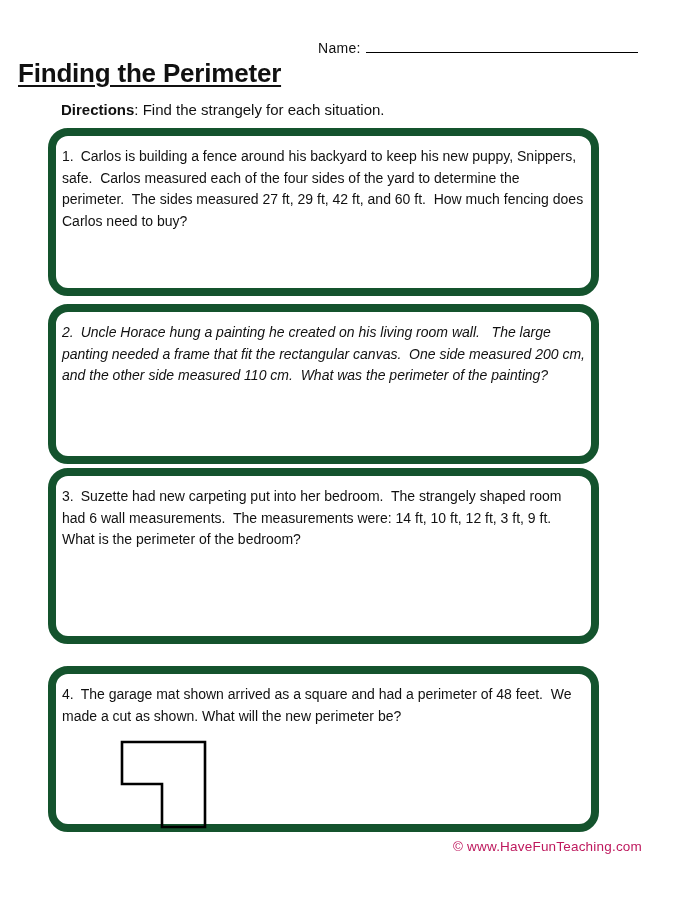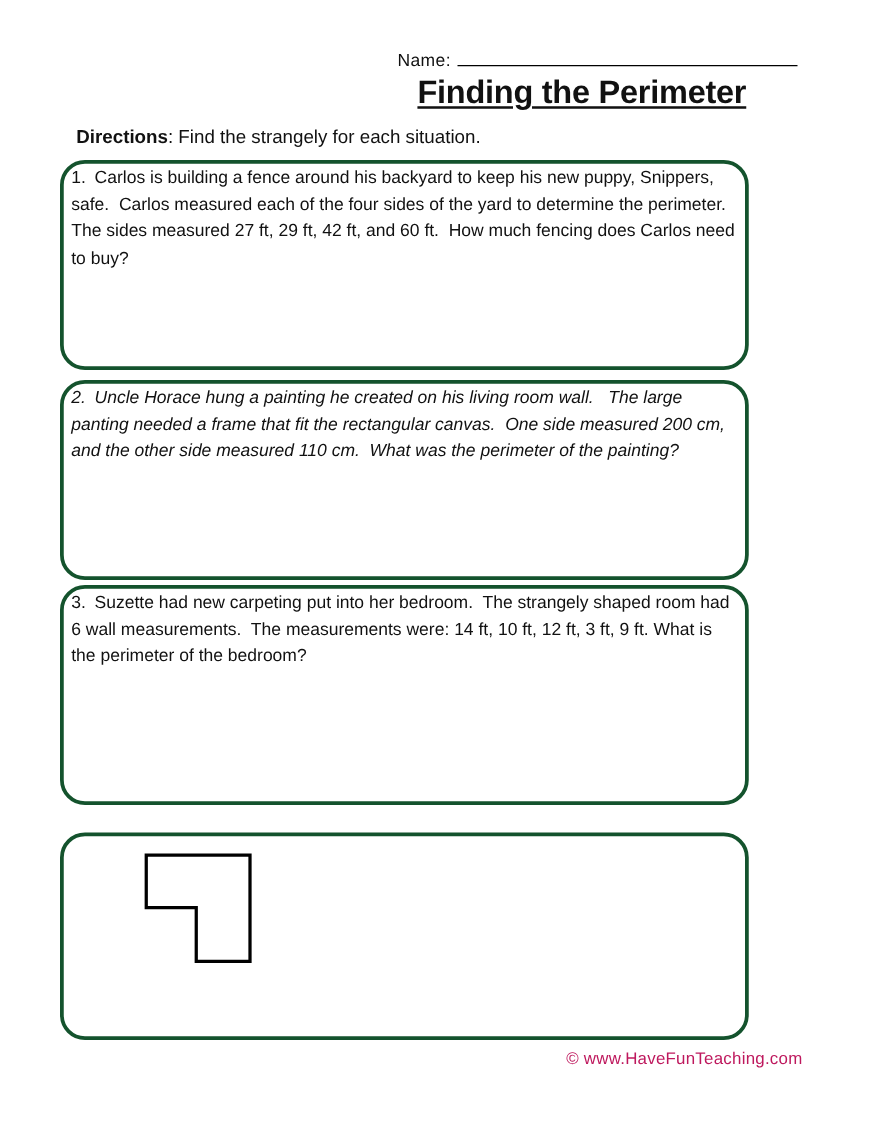--- a/index.html
+++ b/index.html
@@ -25,23 +25,23 @@
     display: inline-block;
     width: 272px;
     height: 15px;
     margin-left: 5px;
     border-bottom: 1.6px solid #000;
     vertical-align: baseline;
   }
   .title {
     position: absolute;
     top: 58px;
-    left: 1px;
+    left: 18px;
     width: 596px;
-    text-align: right;
+    text-align: left;
     font-size: 26px;
     font-weight: bold;
     letter-spacing: -0.2px;
     text-decoration: underline;
     text-decoration-thickness: 2px;
     text-underline-offset: 3px;
   }
   .directions {
     position: absolute;
     top: 101px;
@@ -49,24 +49,24 @@
     font-size: 15px;
   }
   .directions-label {
     font-weight: bold;
     text-decoration-thickness: 1.5px;
   }
   .problem-box {
     position: absolute;
     left: 48px;
     width: 551px;
-    border: 3px solid #14532d;
+    border: 8px solid #14532d;
     border-radius: 20px;
     background: #fff;
-    padding: 0 6px 0 6px;
+    padding: 10px 6px 0 6px;
   }
   .box-1 { top: 128px; height: 168px; }
   .box-2 { top: 304px; height: 160px; font-style: italic; }
   .box-3 { top: 468px; height: 176px; }
   .box-4 { top: 666px; height: 166px; }
   .problem-text {
     font-size: 14px;
     line-height: 21.5px;
     white-space: pre-wrap;
     color: #111;
@@ -102,18 +102,19 @@
 
 <div class="problem-box box-2">
   <p class="problem-text"><span class="problem-number">2.</span><span>Uncle Horace hung a painting he created on his living room wall.   The large panting needed a frame that fit the rectangular canvas.  One side measured 200 cm, and the other side measured 110 cm.  What was the perimeter of the painting?</span></p>
 </div>
 
 <div class="problem-box box-3">
   <p class="problem-text"><span class="problem-number">3.</span><span>Suzette had new carpeting put into her bedroom.  The strangely shaped room had 6 wall measurements.  The measurements were: 14 ft, 10 ft, 12 ft, 3 ft, 9 ft. What is the perimeter of the bedroom?</span></p>
 </div>
 
 <div class="problem-box box-4">
+  <p class="problem-text"><span class="problem-number">4.</span><span>The garage mat shown arrived as a square and had a perimeter of 48 feet.  We made a cut as shown. What will the new perimeter be?</span></p>
   <svg class="shape-figure" width="89" height="91" viewBox="-3 -3 89 91" xmlns="http://www.w3.org/2000/svg">
     <polygon fill="none" stroke="#000000" stroke-width="2.6" stroke-linejoin="miter" points="0,0 83,0 83,85 40,85 40,42 0,42"></polygon>
   </svg>
 </div>
 
 <div class="footer">© www.HaveFunTeaching.com</div>
 
 </body></html>

